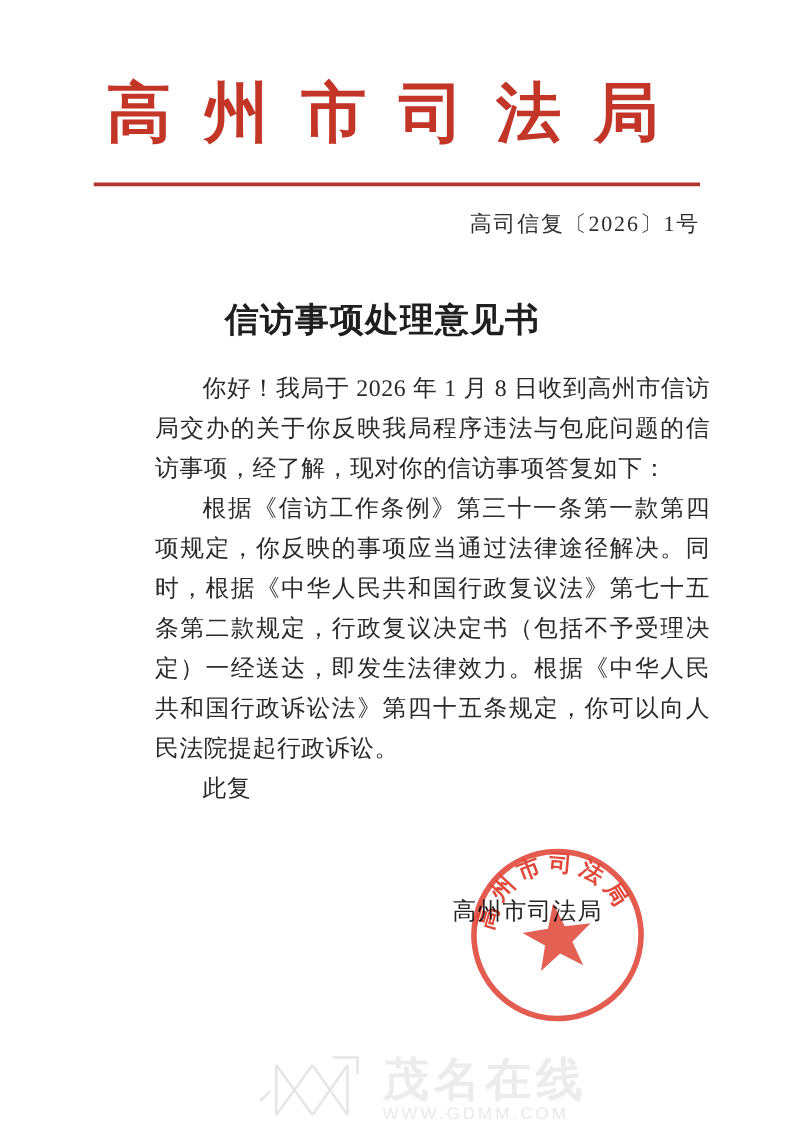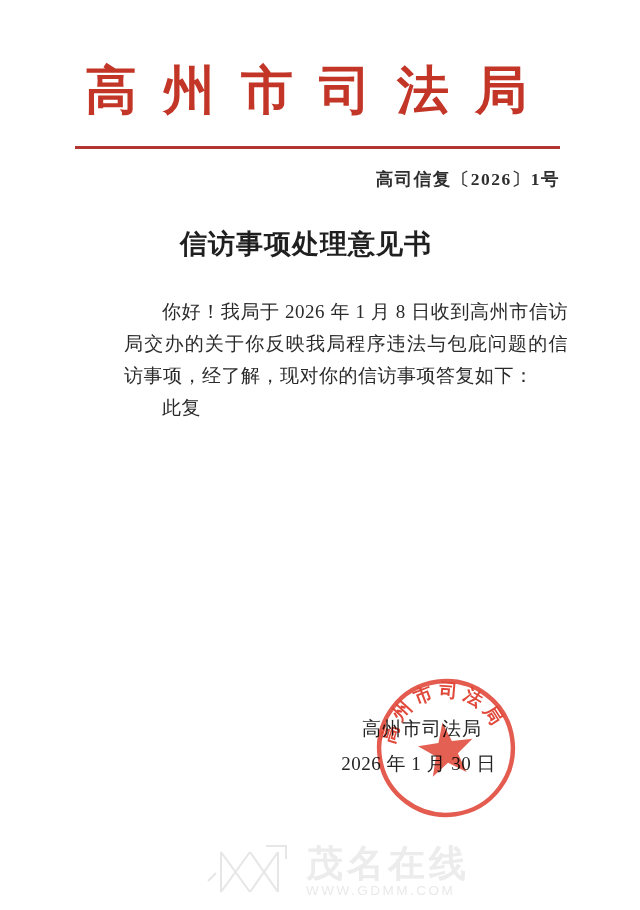--- a/index.html
+++ b/index.html
@@ -32,28 +32,27 @@
     background: #b43530;
   }
 
   
   .doc-number {
     position: absolute;
     top: 167px; right: 52px;
     font-size: 17.5px;
     letter-spacing: 1.5px;
     color: #2e2e2e;
-    font-weight: bold;
   }
 
   
   .title {
     position: absolute;
     top: 226px; left: 0; right: 0;
-    margin: 0;
+    margin: 12px;
     text-align: center;
     font-size: 27px;
     font-weight: bold;
     letter-spacing: 1px;
     color: #1f1f1f;
   }
 
   
   .body {
     position: absolute;
@@ -135,26 +134,26 @@
   <div class="letterhead">高州市司法局</div>
 
   <div class="red-rule"></div>
 
   <div class="doc-number">高司信复〔2026〕1号</div>
 
   <h1 class="title">信访事项处理意见书</h1>
 
   <div class="body">
     <p class="para">你好！我局于 2026 年 1 月 8 日收到高州市信访局交办的关于你反映我局程序违法与包庇问题的信访事项，经了解，现对你的信访事项答复如下：</p>
+    <p class="para">根据《信访工作条例》第三十一条第一款第四项规定，你反映的事项应当通过法律途径解决。同时，根据《中华人民共和国行政复议法》第七十五条第二款规定，行政复议决定书（包括不予受理决定）一经送达，即发生法律效力。根据《中华人民共和国行政诉讼法》第四十五条规定，你可以向人民法院提起行政诉讼。</p>
     <p class="para">此复</p>
   </div>
 
   <div class="sig-agency">高州市司法局</div>
 
-  <div class="sig-date">2026 年 1 月 30 日</div>
 
   <svg class="seal" viewBox="0 0 140 140" aria-hidden="true">
     <defs>
       <path id="sealArc" d="M 25.6 81.9 A 46 46 0 1 1 114.4 81.9" fill="none"></path>
     </defs>
     <circle cx="70" cy="70" r="60" fill="none" stroke="#de3b2b" stroke-width="4" stroke-opacity="0.9"></circle>
     <text class="seal-text">
       <textPath href="#sealArc" startOffset="50%" text-anchor="middle">高州市司法局</textPath>
     </text>
     <polygon transform="translate(70,73)" fill="#de3b2b" fill-opacity="0.88" points="0,-26 6.1,-8.4 24.7,-8 9.9,3.2 15.3,21 0,10.4 -15.3,21 -9.9,3.2 -24.7,-8 -6.1,-8.4"></polygon>

